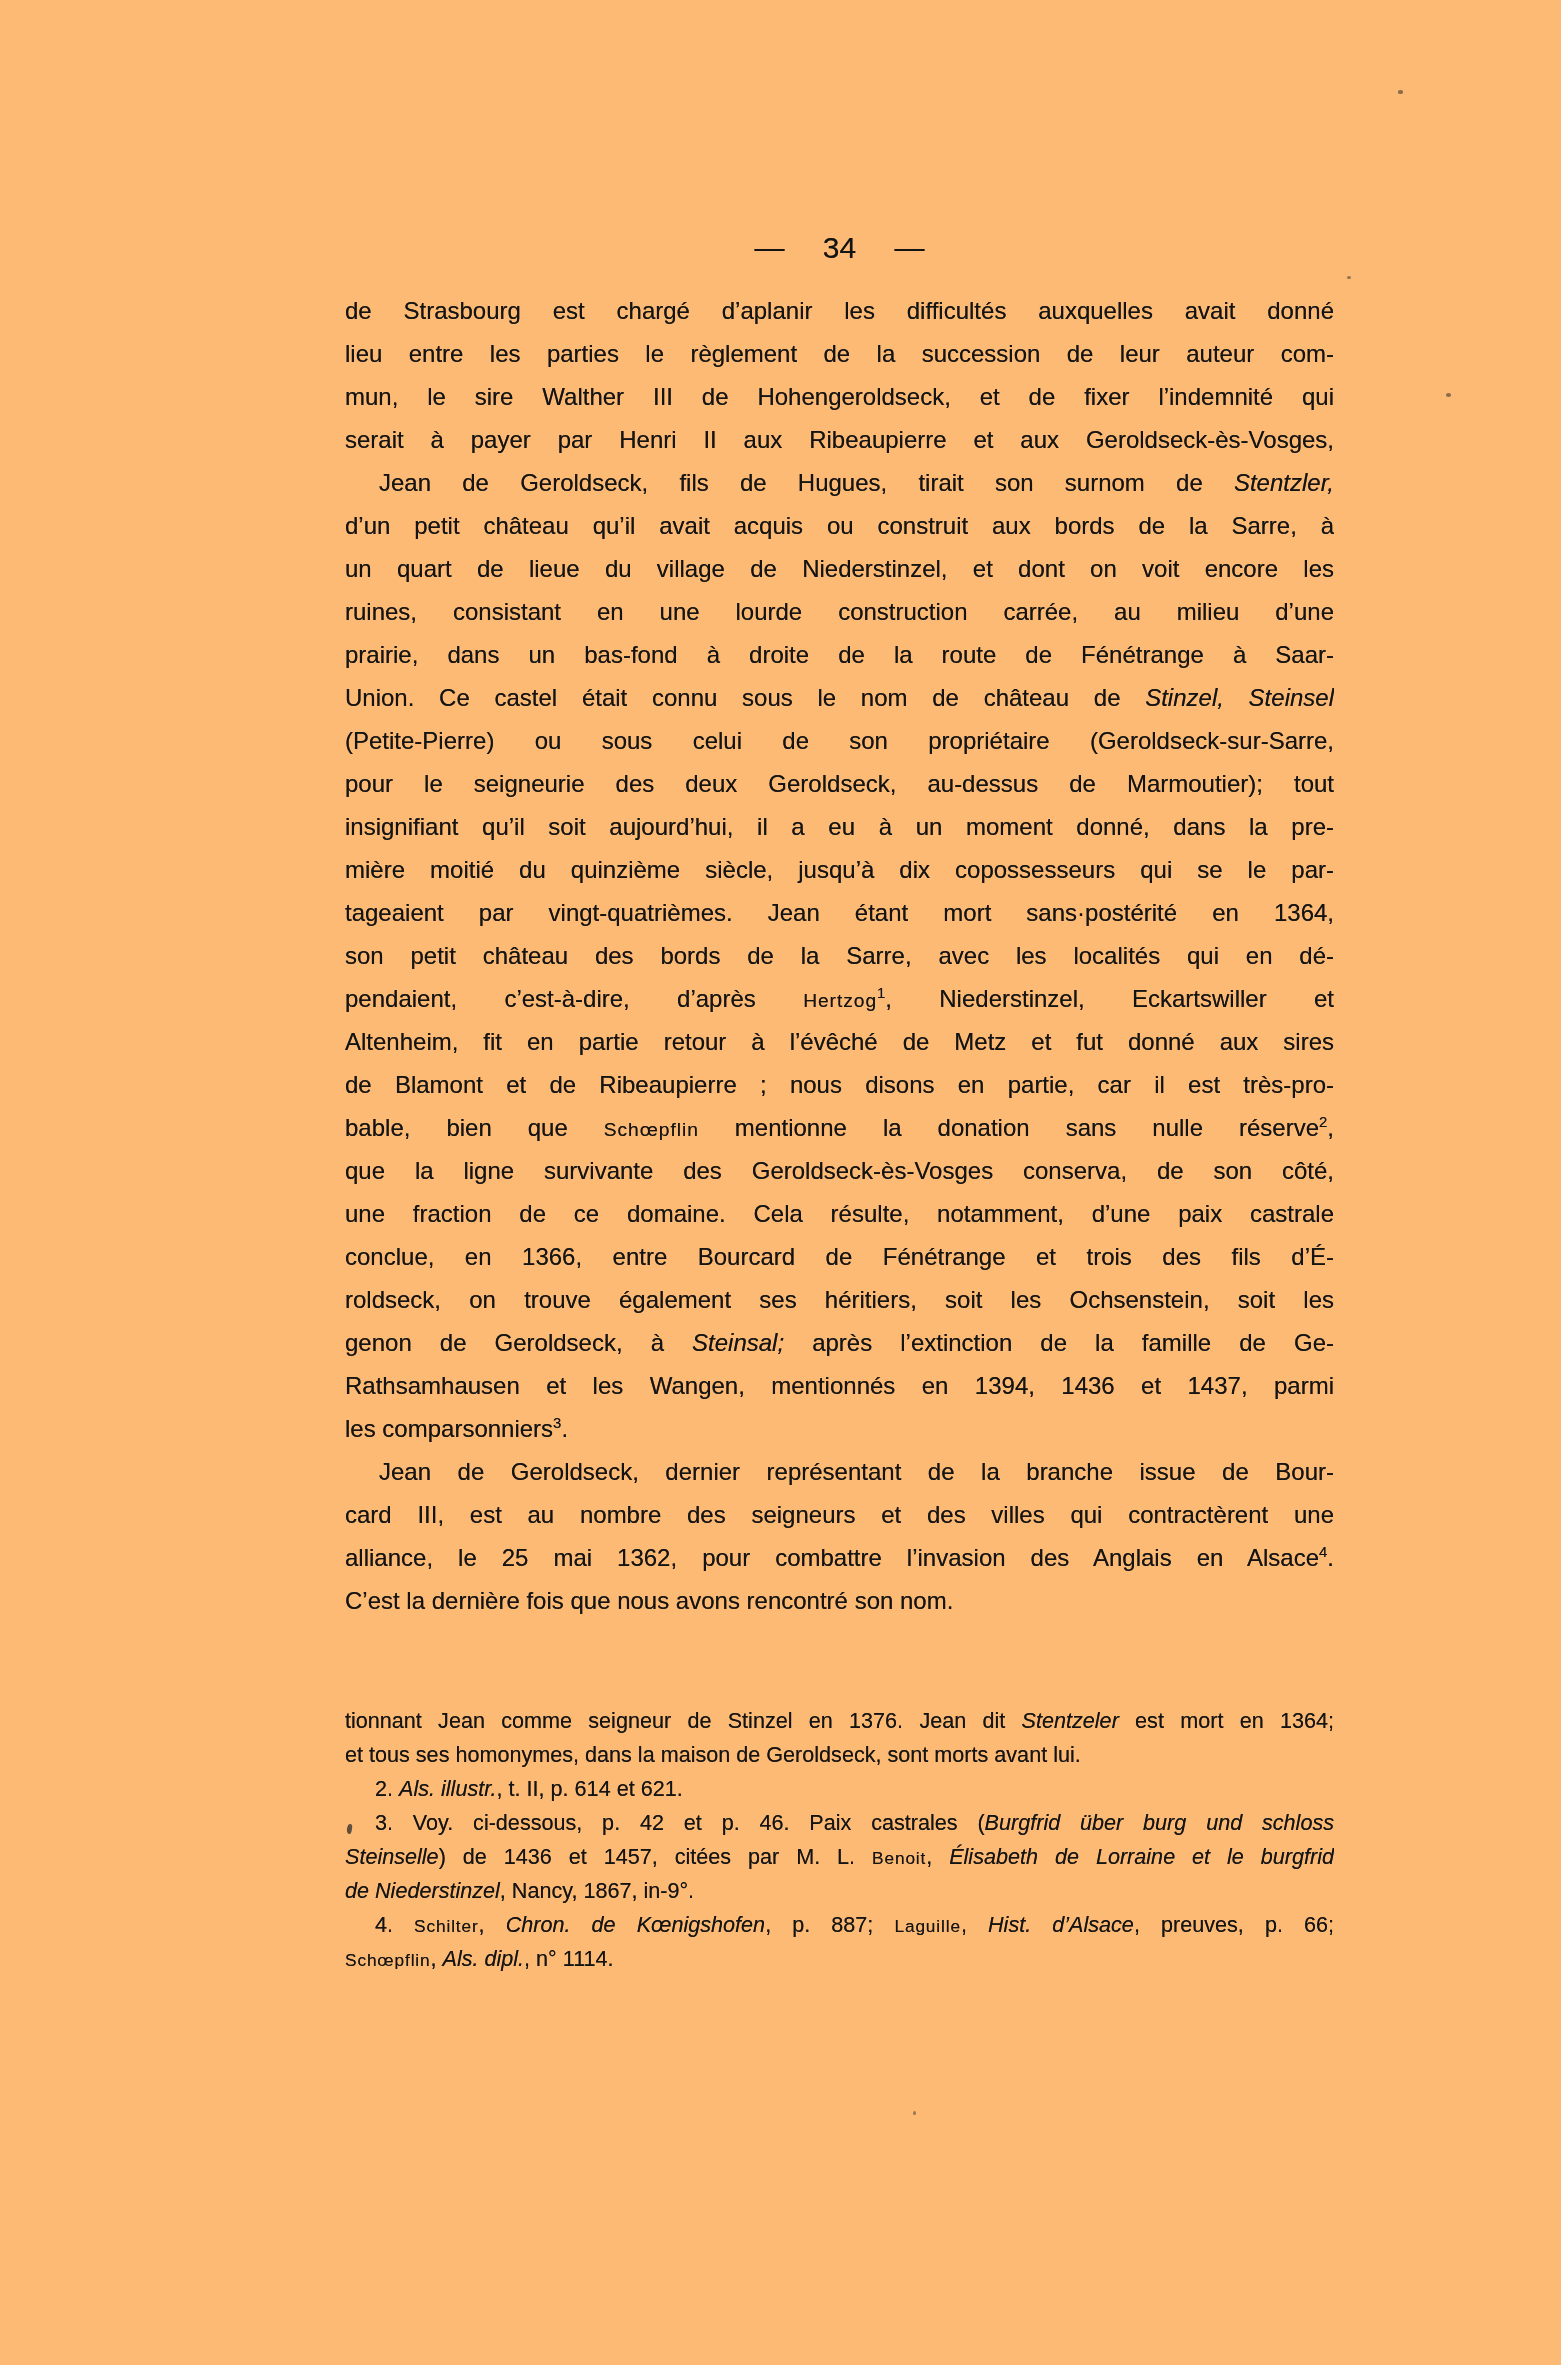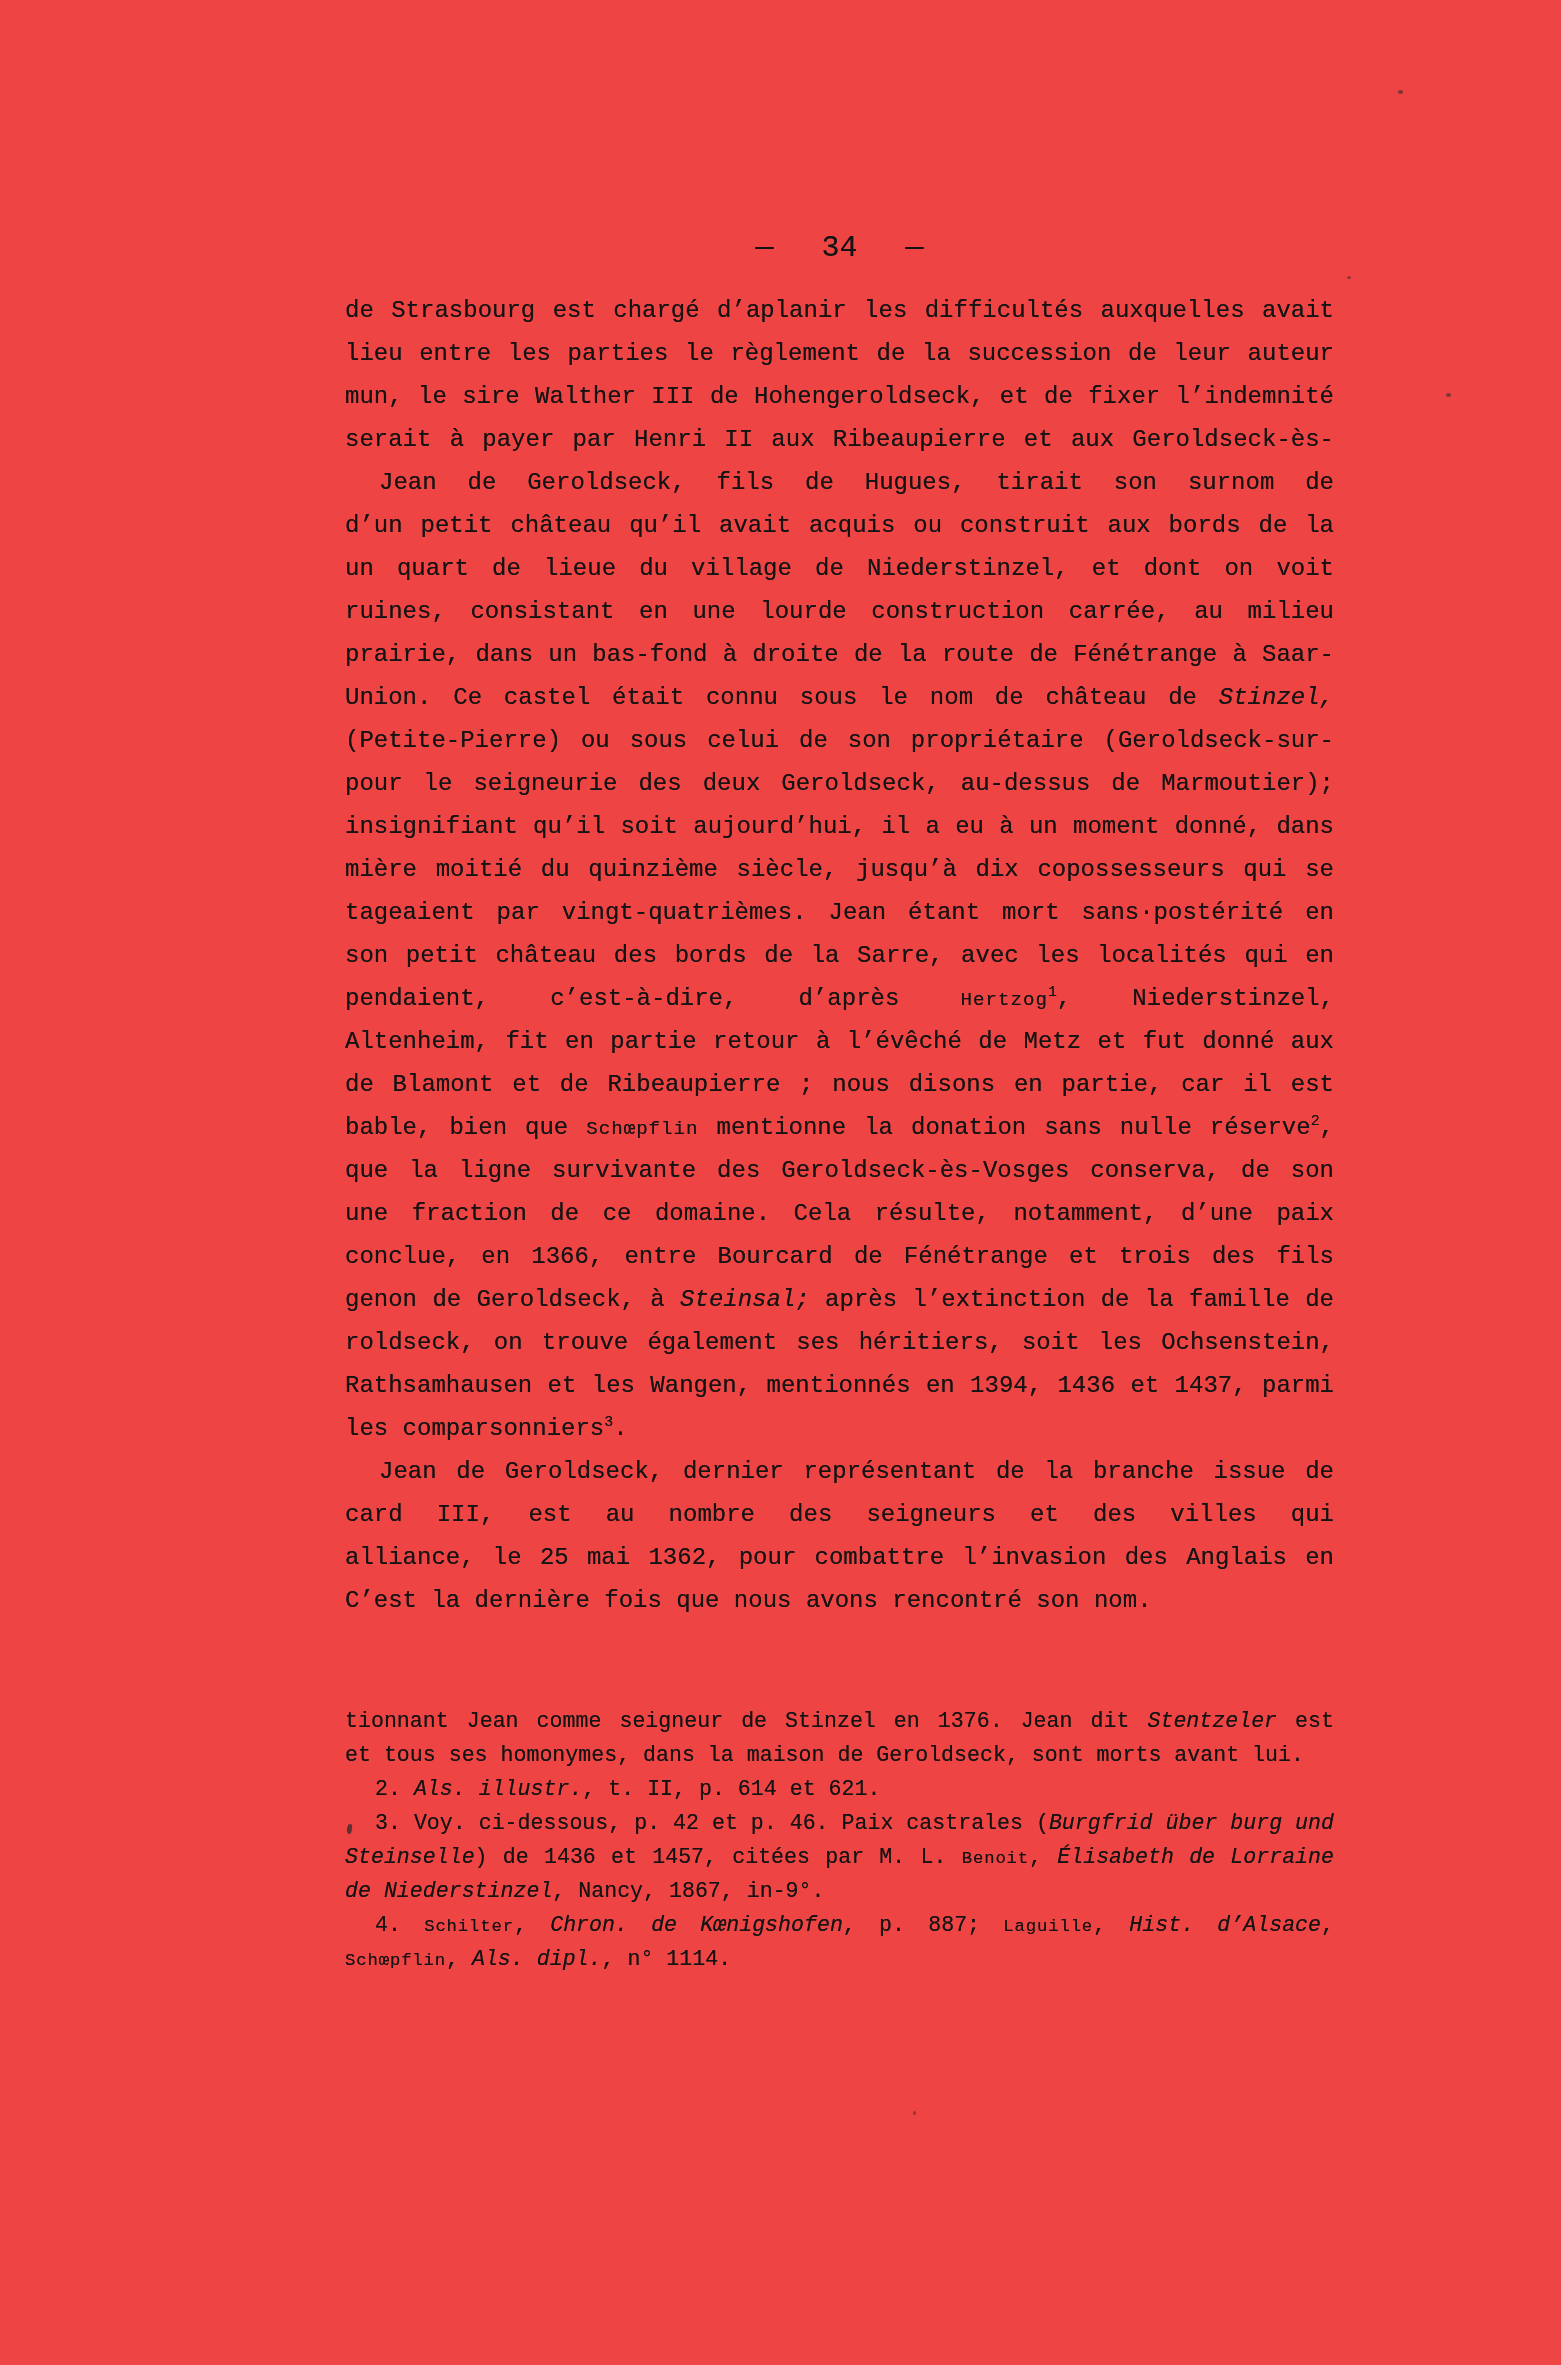--- a/index.html
+++ b/index.html
@@ -1,18 +1,18 @@
 <!DOCTYPE html>
 <html style="font-size:12px"><head>
 <meta charset="utf-8">
 <style>
   html,body{margin:0;padding:0;background:#ffffff;}
   .page{
-    position:relative;width:1562px;height:2366px;background:#ef4444;
-    color:#141414;font-family:Liberation Mono, monospace;
+    position:relative;width:1562px;height:2366px;background:#fdba74;
+    color:#141414;font-family:Liberation Sans, sans-serif;
     text-shadow:0 0 0.5px rgba(15,15,15,.65);
     overflow:hidden;
   }
   .pagenum{
     position:absolute;top:231px;left:345px;width:989px;
     text-align:center;font-size:30px;line-height:34px;word-spacing:30px;
   }
   .bodytext{
     position:absolute;top:289px;left:345px;width:989px;
     font-size:24px;line-height:43px;
@@ -69,22 +69,22 @@
       <div class="ln">mière moitié du quinzième siècle, jusqu’à dix copossesseurs qui se le par-</div>
       <div class="ln">tageaient par vingt-quatrièmes. Jean étant mort sans·postérité en 1364,</div>
       <div class="ln">son petit château des bords de la Sarre, avec les localités qui en dé-</div>
       <div class="ln"><span>pendaient, c’est-à-dire, d’après </span><span class="sc">Hertzog</span><span class="sup">1</span><span>, Niederstinzel, Eckartswiller et</span></div>
       <div class="ln">Altenheim, fit en partie retour à l’évêché de Metz et fut donné aux sires</div>
       <div class="ln">de Blamont et de Ribeaupierre ; nous disons en partie, car il est très-pro-</div>
       <div class="ln"><span>bable, bien que </span><span class="sc">Schœpflin</span><span> mentionne la donation sans nulle réserve</span><span class="sup">2</span><span>,</span></div>
       <div class="ln">que la ligne survivante des Geroldseck-ès-Vosges conserva, de son côté,</div>
       <div class="ln">une fraction de ce domaine. Cela résulte, notamment, d’une paix castrale</div>
       <div class="ln">conclue, en 1366, entre Bourcard de Fénétrange et trois des fils d’É-</div>
+      <div class="ln">roldseck, on trouve également ses héritiers, soit les Ochsenstein, soit les</div>
       <div class="ln"><span>genon de Geroldseck, à </span><span class="it">Steinsal;</span><span> après l’extinction de la famille de Ge-</span></div>
-      <div class="ln">roldseck, on trouve également ses héritiers, soit les Ochsenstein, soit les</div>
       <div class="ln">Rathsamhausen et les Wangen, mentionnés en 1394, 1436 et 1437, parmi</div>
       <div class="ln short"><span>les comparsonniers</span><span class="sup">3</span><span>.</span></div>
     </div>
 
     <div class="para">
       <div class="ln ind">Jean de Geroldseck, dernier représentant de la branche issue de Bour-</div>
       <div class="ln">card III, est au nombre des seigneurs et des villes qui contractèrent une</div>
       <div class="ln"><span>alliance, le 25 mai 1362, pour combattre l’invasion des Anglais en Alsace</span><span class="sup">4</span><span>.</span></div>
       <div class="ln short">C’est la dernière fois que nous avons rencontré son nom.</div>
     </div>

